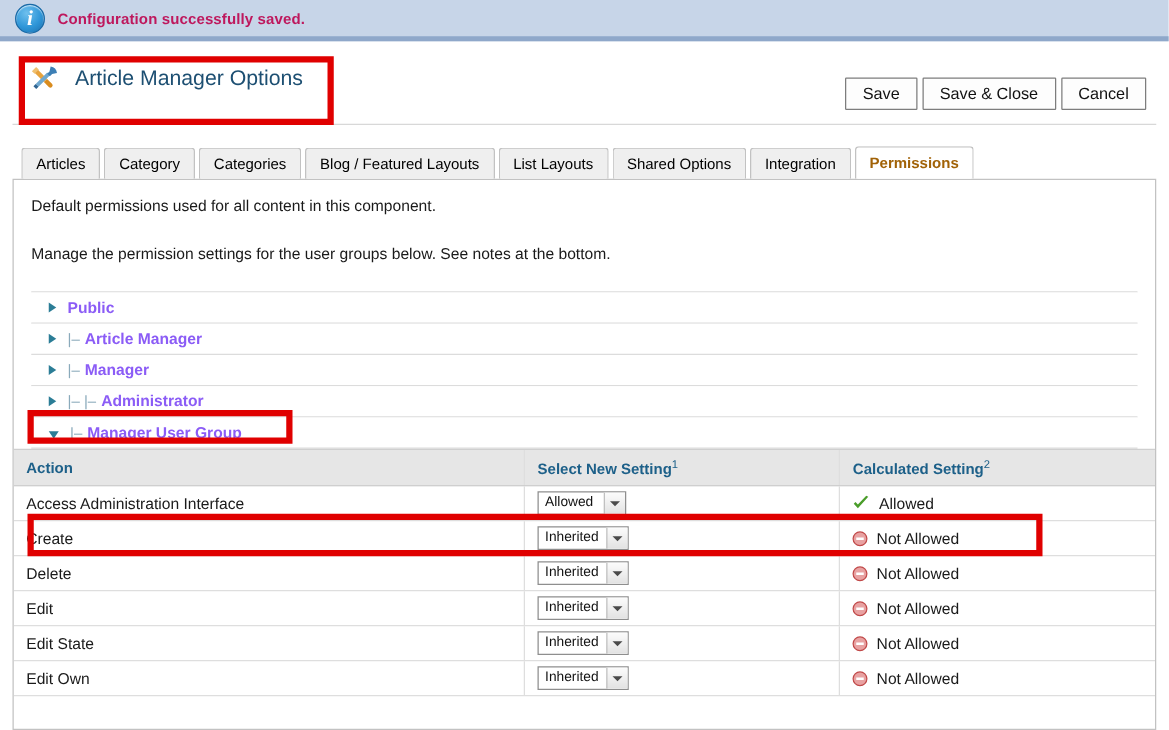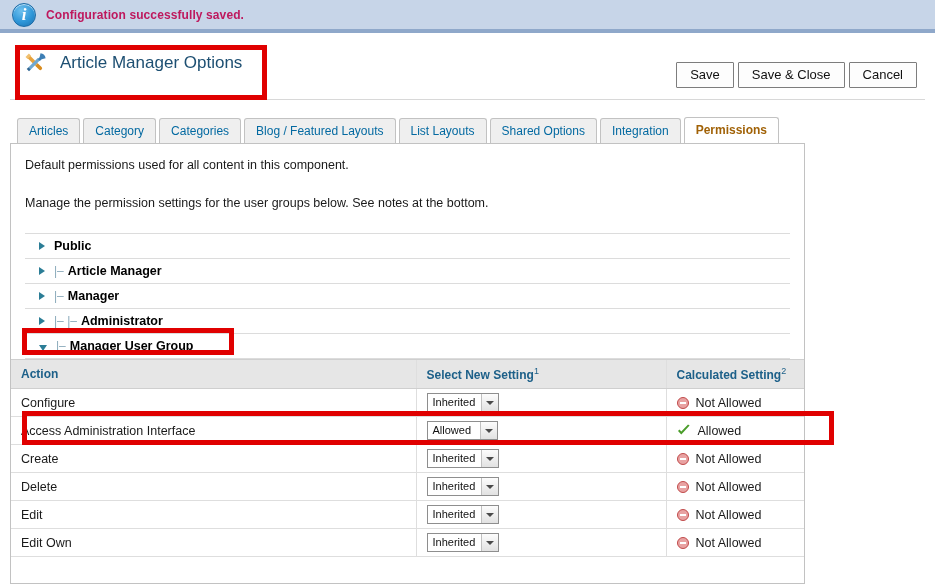--- a/index.html
+++ b/index.html
@@ -78,37 +78,37 @@
   
   .tabs {
     position: absolute; left: 17px; top: 117px;
     display: flex; align-items: flex-end; gap: 3px;
     z-index: 5;
   }
   .tab {
     background: #efefef;
     border: 1px solid #c2c2c2;
     border-bottom: none;
-    font-size: 12px; color: #0369a1;
+    font-size: 12px; color: #000000;
     padding: 5px 11px 5px 11px;
     border-radius: 3px 3px 0 0;
     cursor: pointer;
     white-space: nowrap;
     line-height: 14px;
   }
   .tab.active {
     background: #ffffff;
     border-color: #c2c2c2;
     color: #a16207;
     padding-bottom: 6px;
     position: relative; z-index: 7; font-weight: bold;
   }
 
   .panel {
-    position: absolute; left: 10px; top: 143px; width: 795px; height: 441px;
+    position: absolute; left: 10px; top: 143px; width: 915px; height: 441px;
     background: #ffffff;
     border: 1px solid #c2c2c2;
     border-top: 1px solid #c2c2c2;
   }
   .panel-inner { padding: 13px 14px 0 14px; }
 
   .desc { font-size: 12.5px; color: #1a1a1a; line-height: 16px; }
   .desc.second { margin-top: 22px; }
 
   
@@ -128,21 +128,21 @@
     border-bottom: 4.5px solid transparent;
   }
   .tri.down {
     border-left: 4.5px solid transparent;
     border-right: 4.5px solid transparent;
     border-top: 6px solid #2b7d96;
     border-bottom: none;
     margin-top: 3px;
   }
   .g-indent { color: #8aaabb; font-size: 12px; margin-right: 4px; letter-spacing:0px;}
-  .g-label { font-size: 12.5px; font-weight: bold; color: #000000; }
+  .g-label { font-size: 12.5px; font-weight: bold; color: #8b5cf6; }
 
   
   .perm-table { width: 100%; border-collapse: collapse; table-layout: fixed; }
   .perm-table th {
     background: #e6e6e6;
     border-bottom: 1px solid #cfcfcf;
     border-top: 1px solid #cfcfcf;
     text-align: left;
     font-size: 12px; font-weight: bold; color: #1d6089;
     padding: 6px 8px 6px 10px;
@@ -297,37 +297,20 @@
           <th class="col-select">
             <span>Select New Setting</span><sup>1</sup>
           </th>
           <th class="col-calc">
             <span>Calculated Setting</span><sup>2</sup>
           </th>
         </tr>
       </thead>
       <tbody>
 
-        <tr>
-          <td class="col-action">Configure</td>
-          <td class="col-select">
-            <span class="sel">
-              <span class="sel-val">Inherited</span>
-              <span class="sel-btn">
-                  <span class="sel-arrow"></span>
-                </span>
-            </span>
-          </td>
-          <td class="col-calc">
-            <span class="status">
-              <span class="ic-deny"></span>
-              <span class="stat-label">Not Allowed</span>
-            </span>
-          </td>
-        </tr>
 
         <tr>
           <td class="col-action">Access Administration Interface</td>
           <td class="col-select">
             <span class="sel">
               <span class="sel-val">Allowed</span>
               <span class="sel-btn">
                   <span class="sel-arrow"></span>
                 </span>
             </span>
@@ -391,20 +374,37 @@
             </span>
           </td>
           <td class="col-calc">
             <span class="status">
               <span class="ic-deny"></span>
               <span class="stat-label">Not Allowed</span>
             </span>
           </td>
         </tr>
 
+        <tr>
+          <td class="col-action">Edit State</td>
+          <td class="col-select">
+            <span class="sel">
+              <span class="sel-val">Inherited</span>
+              <span class="sel-btn">
+                  <span class="sel-arrow"></span>
+                </span>
+            </span>
+          </td>
+          <td class="col-calc">
+            <span class="status">
+              <span class="ic-deny"></span>
+              <span class="stat-label">Not Allowed</span>
+            </span>
+          </td>
+        </tr>
 
         <tr>
           <td class="col-action">Edit Own</td>
           <td class="col-select">
             <span class="sel">
               <span class="sel-val">Inherited</span>
               <span class="sel-btn">
                   <span class="sel-arrow"></span>
                 </span>
             </span>

